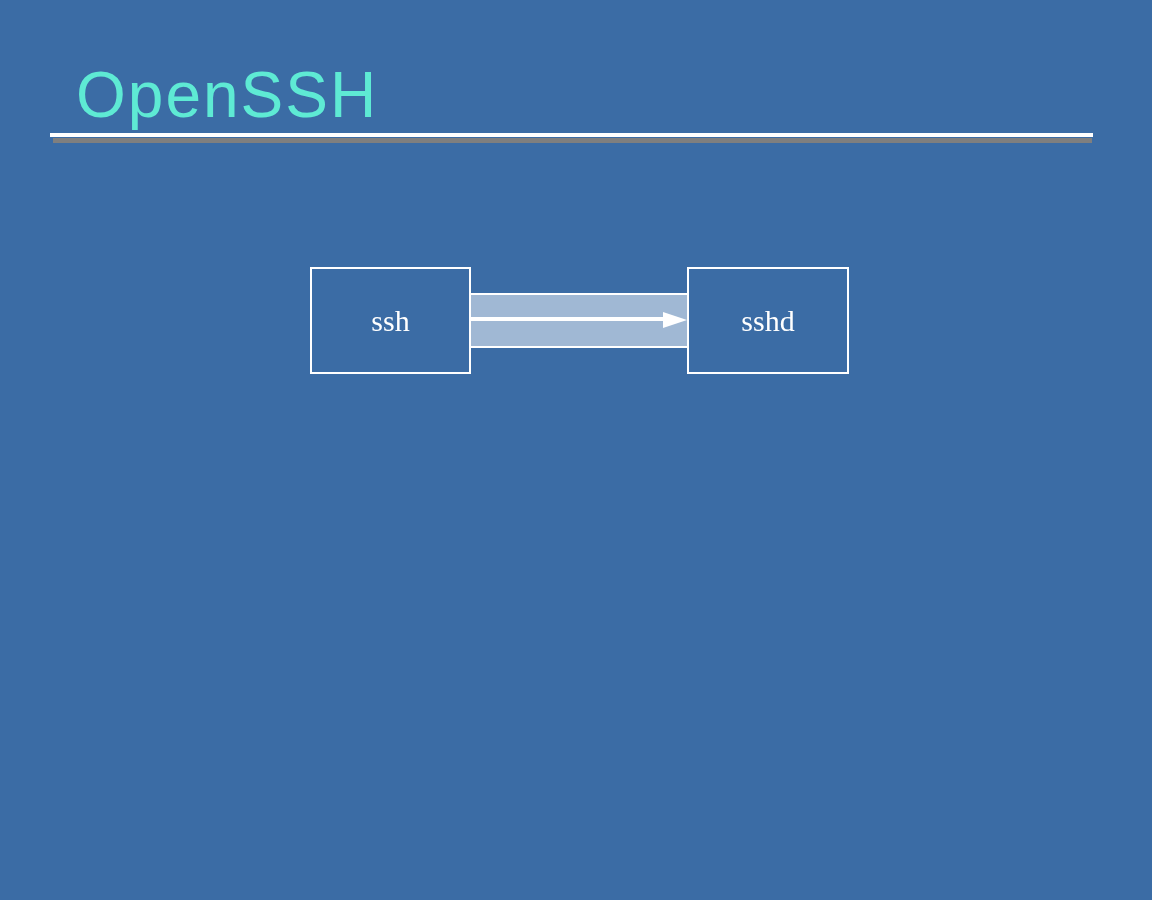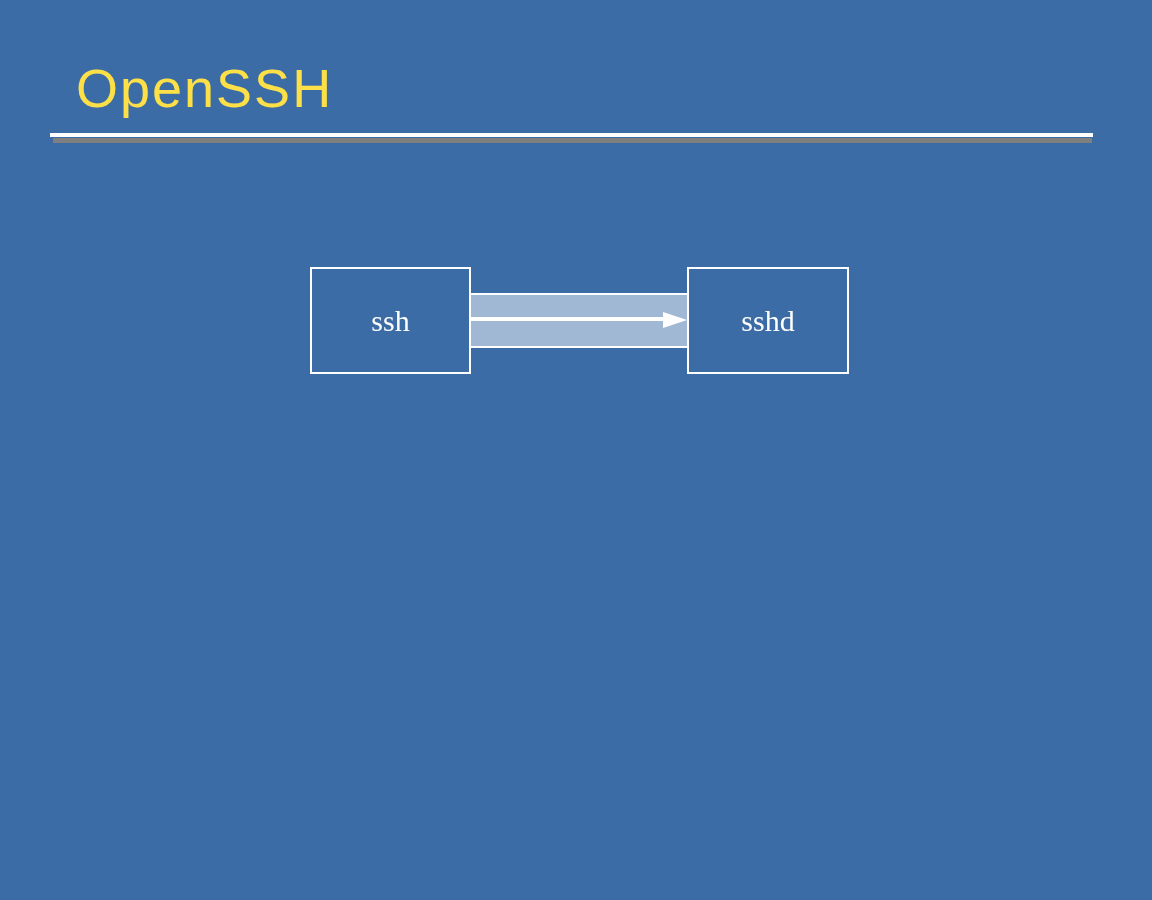--- a/index.html
+++ b/index.html
@@ -17,23 +17,23 @@
     position: relative;
     width: 1152px;
     height: 900px;
     background: #3B6CA5;
   }
   .title {
     position: absolute;
     left: 76px;
     top: 52px;
     margin: 0;
-    color: #fde047;
+    color: #5eead4;
     font-family: "Liberation Sans", sans-serif;
-    font-size: 54px;
+    font-size: 64px;
     font-weight: 400;
     letter-spacing: 2px;
     line-height: 1.35;
   }
   .rule {
     position: absolute;
   }
   .rule-white {
     left: 50px;
     top: 133px;

